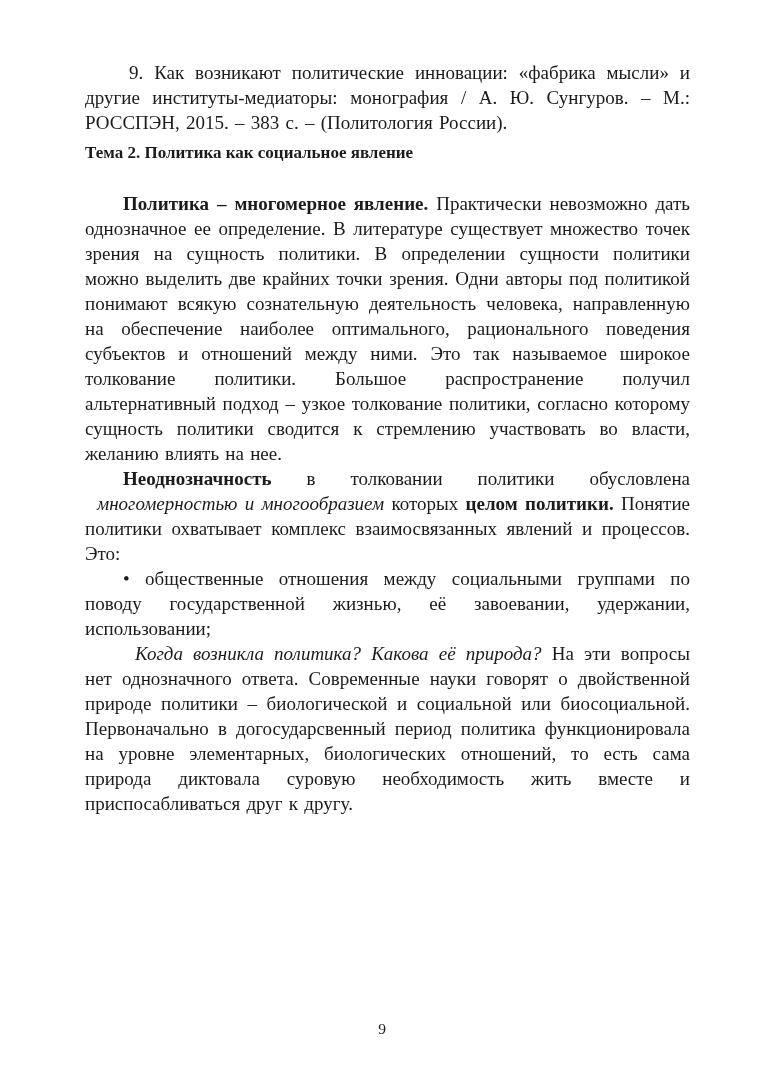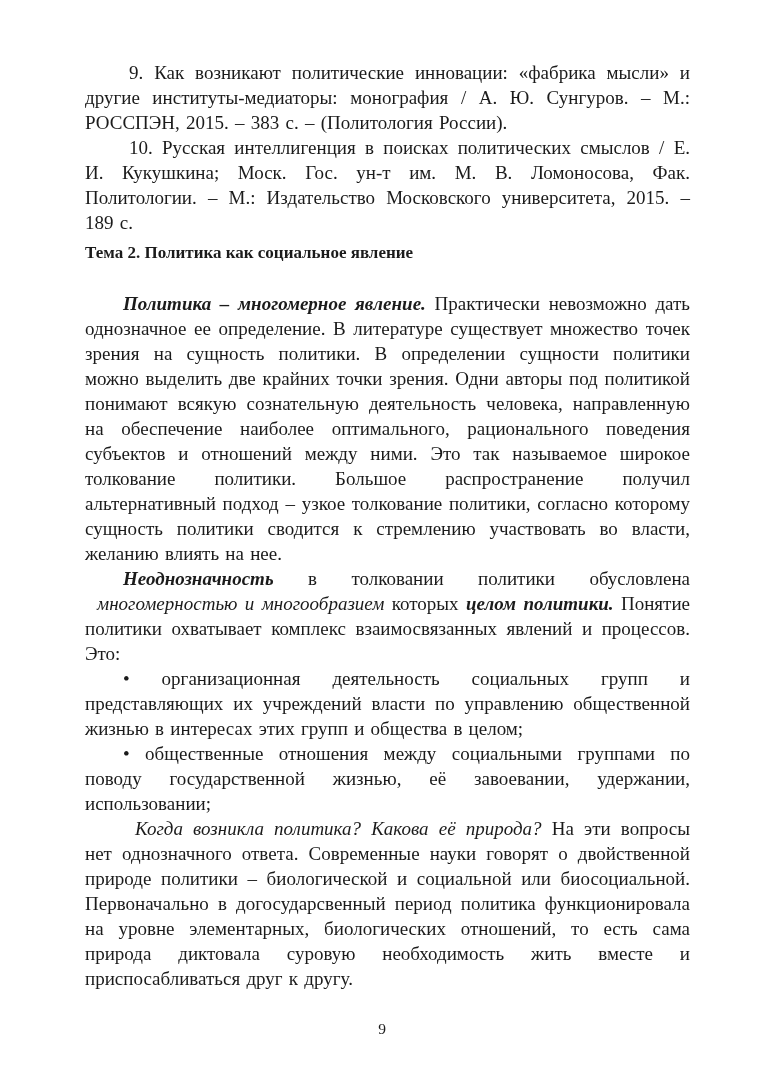--- a/index.html
+++ b/index.html
@@ -36,21 +36,20 @@
   .heading {
     font-size: 17px;
     line-height: 25px;
     font-weight: bold;
     text-align: left;
     text-indent: 0;
     margin: 5px 0 26px 0;
   }
   .bi {
     font-weight: bold;
-    font-style: italic;
   }
   .it {
     font-style: italic;
     margin-left: 12px;
   }
   .page-number {
     position: absolute;
     bottom: 42px;
     left: 0;
     right: 0;
@@ -60,29 +59,27 @@
   }
 </style>
 </head>
 <body>
 
 <div class="page">
   <div class="content">
 
     <p class="body-par bib-par">9. Как возникают политические инновации: «фабрика мысли» и другие институты-медиаторы: монография / А. Ю. Сунгуров. – М.: РОССПЭН, 2015. – 383 с. – (Политология России).</p>
 
-    <p class="body-par bib-par">10. Русская интеллигенция в поисках политических смыслов / Е. И. Кукушкина; Моск. Гос. ун-т им. М. В. Ломоносова, Фак. Политологии. – М.: Издательство Московского университета, 2015. – 189 с.</p>
 
     <h2 class="heading">Тема 2. Политика как социальное явление</h2>
 
     <p class="body-par"><span class="bi">Политика – многомерное явление.</span><span> Практически невозможно дать однозначное ее определение. В литературе существует множество точек зрения на сущность политики. В определении сущности политики можно выделить две крайних точки зрения. Одни авторы под политикой понимают всякую сознательную деятельность человека, направленную на обеспечение наиболее оптимального, рационального поведения субъектов и отношений между ними. Это так называемое широкое толкование политики. Большое распространение получил альтернативный подход – узкое толкование политики, согласно которому сущность политики сводится к стремлению участвовать во власти, желанию влиять на нее.</span></p>
 
     <p class="body-par"><span class="bi">Неоднозначность</span><span> в толковании политики обусловлена </span><span class="it">многомерностью и многообразием</span><span> которых </span><span class="bi">целом политики.</span><span> Понятие политики охватывает комплекс взаимосвязанных явлений и процессов. Это:</span></p>
 
-    <p class="body-par">• организационная деятельность социальных групп и представляющих их учреждений власти по управлению общественной жизнью в интересах этих групп и общества в целом;</p>
 
     <p class="body-par">• общественные отношения между социальными группами по поводу государственной жизнью, её завоевании, удержании, использовании;</p>
 
 
 
     <p class="body-par"><span class="it">Когда возникла политика? Какова её природа?</span><span> На эти вопросы нет однозначного ответа. Современные науки говорят о двойственной природе политики – биологической и социальной или биосоциальной. Первоначально в догосударсвенный период политика функционировала на уровне элементарных, биологических отношений, то есть сама природа диктовала суровую необходимость жить вместе и приспосабливаться друг к другу.</span></p>
 
   </div>
 
   <div class="page-number">9</div>

